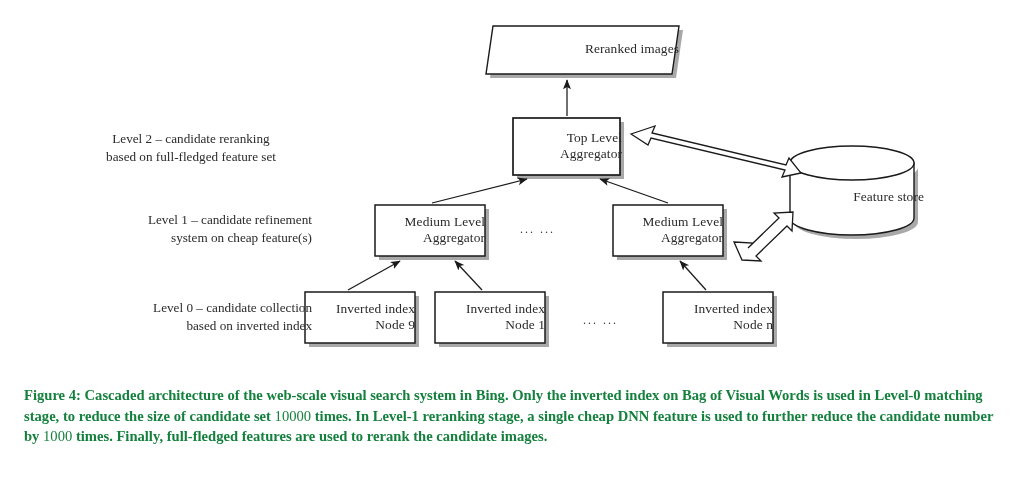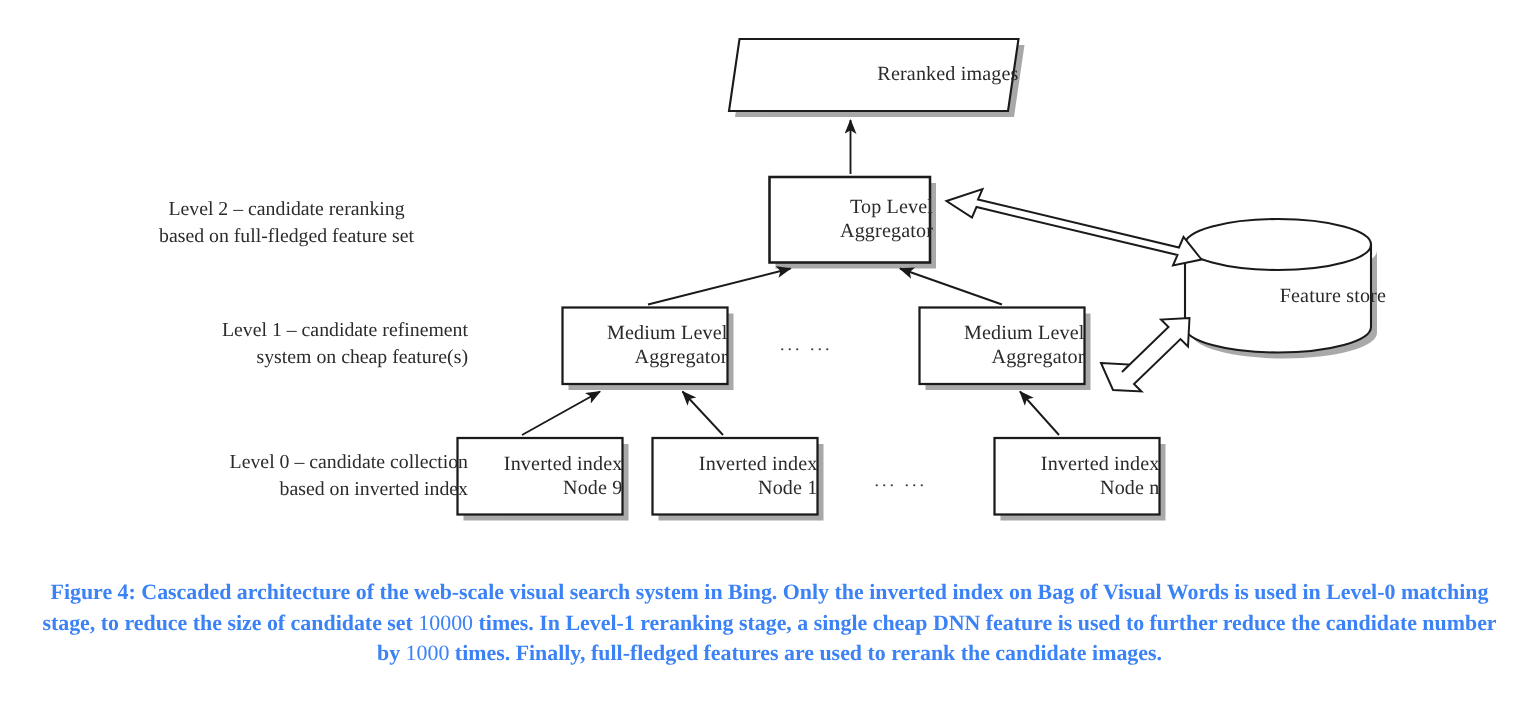--- a/index.html
+++ b/index.html
@@ -63,22 +63,22 @@
   }
   #caption {
     position: absolute;
     left: 24px;
     top: 385px;
     width: 978px;
     font-family: "Liberation Serif", "DejaVu Serif", serif;
     font-weight: bold;
     font-size: 14.6px;
     line-height: 1.42;
-    color: #3b82f6;
-    text-align: center;
+    color: #15803d;
+    text-align: left;
   }
   #caption .num {
     font-weight: normal;
     font-family: "Liberation Serif", "DejaVu Serif", serif;
   }
 </style>
 </head>
 <body>
 
 <div id="figure-root">

